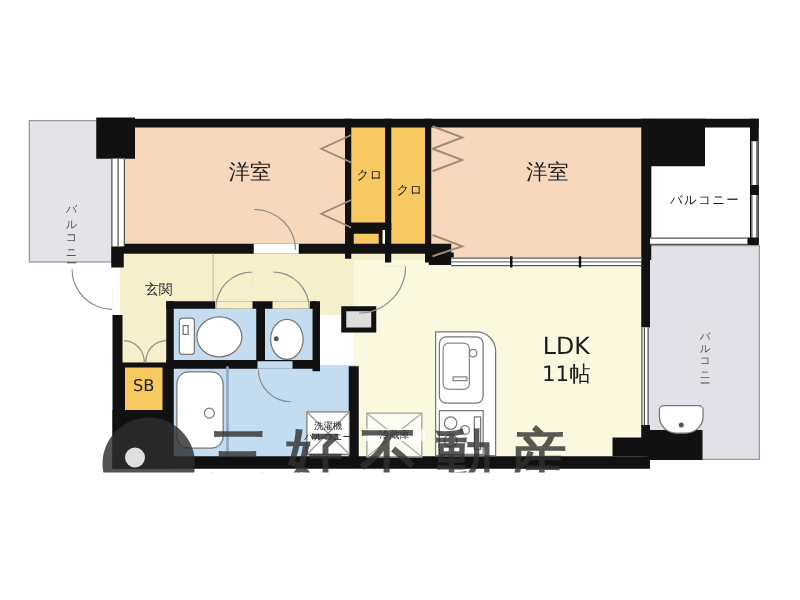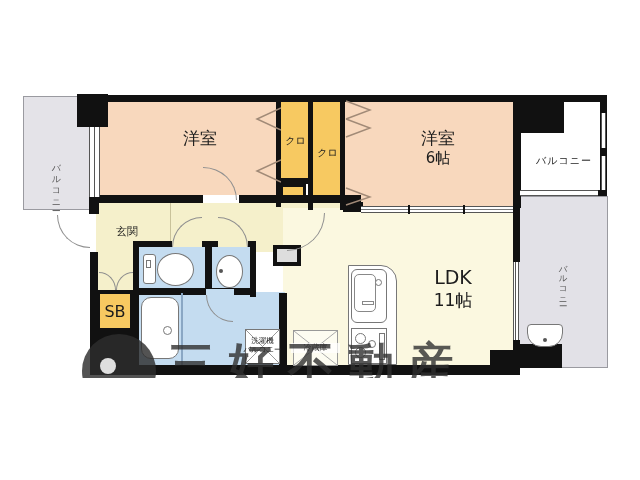--- a/index.html
+++ b/index.html
@@ -152,26 +152,25 @@
   <div class="abs" style="left:543px;top:338px;width:4px;height:4px;background:#555;border-radius:50%;"></div>
 
   <div class="abs lbl vtext" style="left:50px;top:137px;height:90px;font-size:9px;letter-spacing:2px;">バルコニー</div>
   <div class="abs lbl" style="left:155px;top:128px;width:90px;">
     <div style="font-size:17px;">洋室</div>
   </div>
   <div class="abs lbl" style="left:281px;top:135px;width:29px;font-size:10px;">クロ</div>
   <div class="abs lbl" style="left:313px;top:147px;width:29px;font-size:10px;">クロ</div>
   <div class="abs lbl" style="left:393px;top:128px;width:90px;">
     <div style="font-size:17px;">洋室</div>
-    <div style="font-size:15px;">6帖</div>
   </div>
   <div class="abs lbl" style="left:528px;top:155px;width:72px;font-size:10px;letter-spacing:1px;">バルコニー</div>
   <div class="abs lbl vtext" style="left:558px;top:248px;height:66px;font-size:8.5px;letter-spacing:1px;">バルコニー</div>
   <div class="abs lbl" style="left:105px;top:225px;width:44px;font-size:11px;">玄関</div>
-  <div class="abs lbl" style="left:96px;top:302px;width:38px;font-size:16px;text-align:center;">SB</div>
+  <div class="abs lbl" style="left:96px;top:302px;width:38px;font-size:13px;text-align:center;">SB</div>
   <div class="abs lbl" style="left:408px;top:266px;width:90px;">
     <div style="font-size:19px;">LDK</div>
     <div style="font-size:17px;">11帖</div>
   </div>
 
   <div class="abs" style="left:0;top:330px;width:556px;height:48px;overflow:hidden;pointer-events:none;">
     <div style="position:absolute;left:82px;top:4px;width:74px;height:74px;border-radius:50%;background:rgba(45,45,45,0.82);"></div>
     <div style="position:absolute;left:100px;top:28px;width:16px;height:16px;border-radius:50%;background:rgba(255,255,255,0.85);"></div>
     <div style="position:absolute;left:168px;top:4px;font-size:46px;font-weight:700;letter-spacing:14px;color:rgba(48,48,48,0.8);white-space:nowrap;">三好不動産</div>
   </div>

